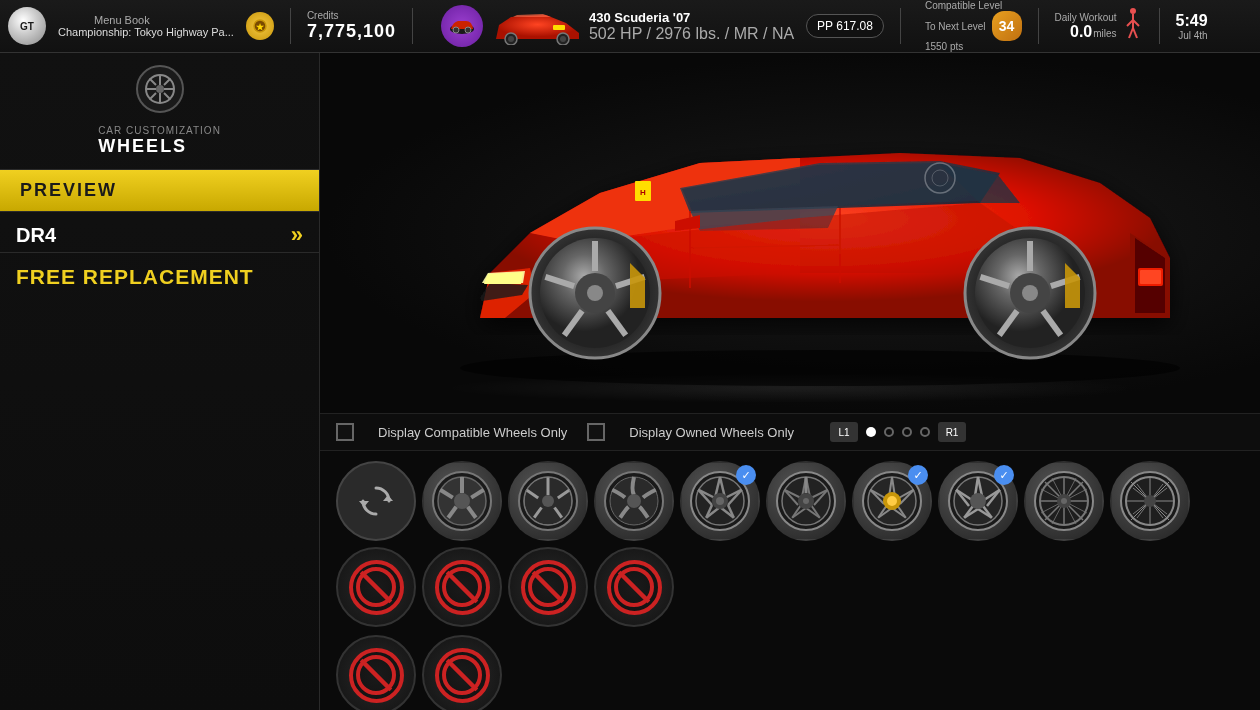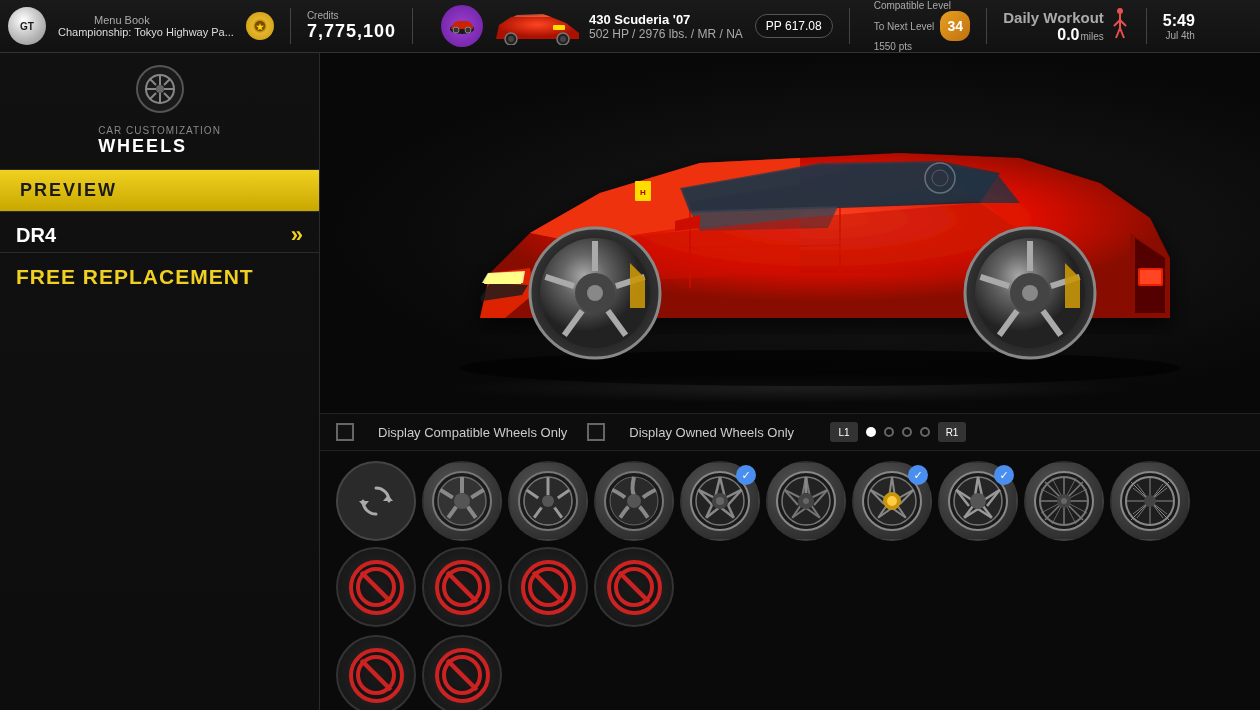--- a/index.html
+++ b/index.html
@@ -49,41 +49,41 @@
     .car-icon-block {
       display: flex; align-items: center; gap: 8px; margin-left: 12px;
     }
     .car-icon-circle {
       width: 42px; height: 42px; border-radius: 50%;
       background: radial-gradient(circle, #9b3fcf, #6a1fa0);
       display: flex; align-items: center; justify-content: center;
     }
     .car-info { display: flex; flex-direction: column; }
     .car-name { font-size: 13px; font-weight: bold; color: #fff; }
-    .car-specs { font-size: 12px; color: #aaa; }
+    .car-specs { font-size: 16px; color: #aaa; }
     .pp-badge {
       background: #111;
       border: 1px solid #555;
       border-radius: 12px;
       padding: 4px 10px;
       font-size: 12px; color: #fff;
     }
     .collector-block {
       display: flex; flex-direction: column; font-size: 10px; color: #aaa;
       margin-left: 8px;
     }
     .collector-row { display: flex; align-items: center; gap: 6px; }
     .level-badge {
       background: linear-gradient(135deg, #e8a020, #c07010);
       color: #fff; font-weight: bold; font-size: 14px;
       width: 30px; height: 30px;
       display: flex; align-items: center; justify-content: center;
       border-radius: 12px;
     }
-    .dw-title { font-size: 15px; color: #aaa; font-weight: bold; }
+    .dw-title { font-size: 10px; color: #aaa; }
     .dw-value { font-size: 16px; color: #fff; font-weight: bold; }
     .dw-unit { font-size: 10px; color: #aaa; }
     .runner-icon {
       width: 20px; height: 36px;
       display: flex; align-items: center; justify-content: center;
     }
     .time-block { display: flex; flex-direction: column; align-items: flex-end; }
     .time-value { font-size: 16px; color: #fff; font-weight: bold; }
     .date-value { font-size: 10px; color: #aaa; }
 

